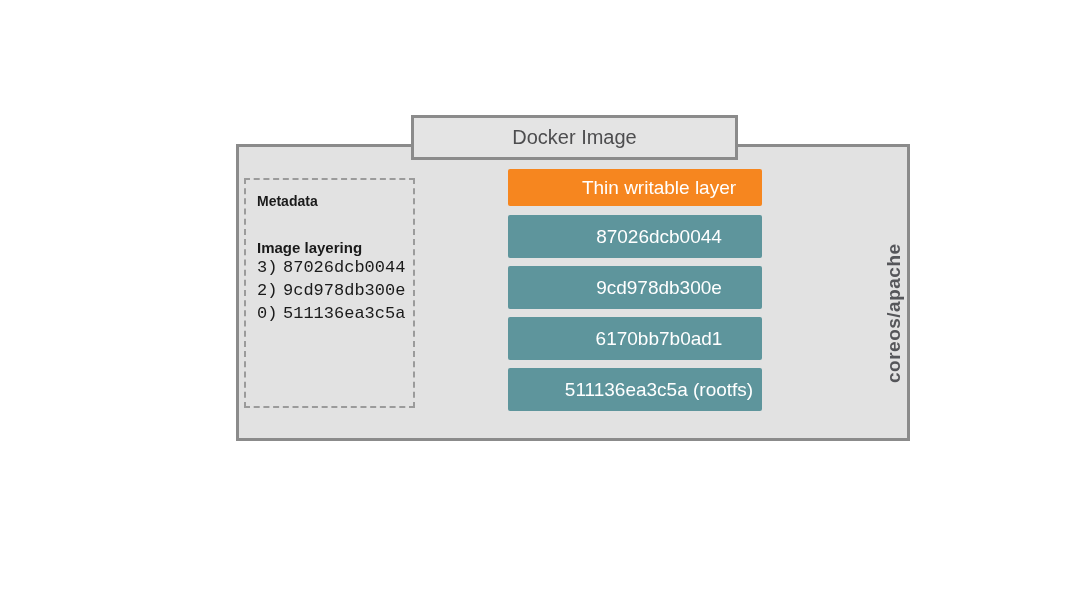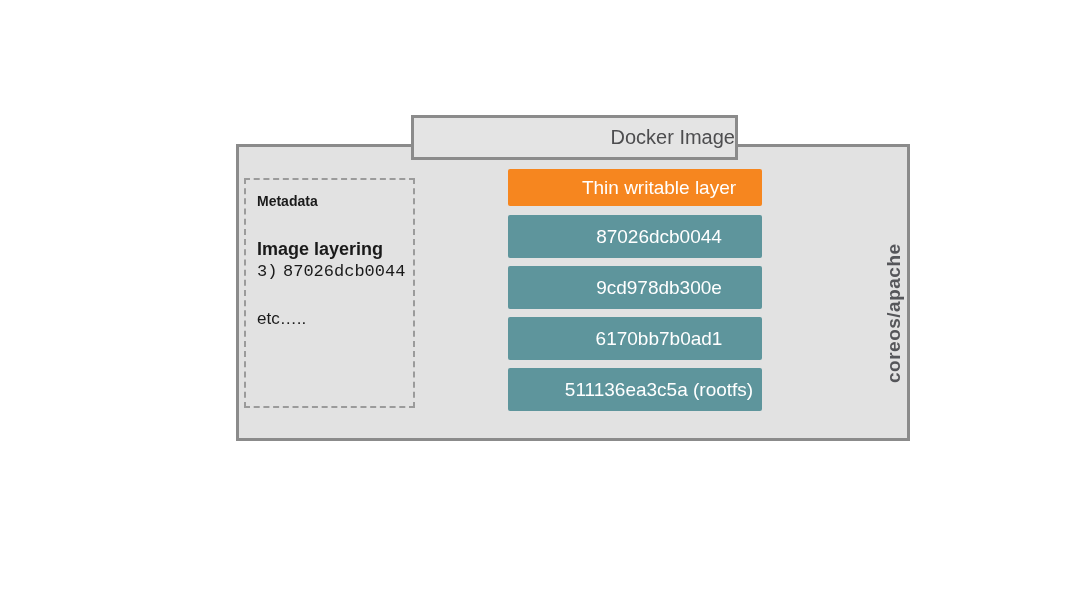--- a/index.html
+++ b/index.html
@@ -23,38 +23,38 @@
     border: 3px solid #8b8b8b;
   }
 
   
   .title-box {
     position: absolute;
     left: 411px; top: 115px;
     width: 327px; height: 45px;
     background: #e4e4e4;
     border: 3px solid #8b8b8b;
-    display: flex; align-items: center; justify-content: flex-end;
+    display: flex; align-items: center; justify-content: center;
     font-size: 20px; color: #4d4d4f;
     z-index: 2;
   }
 
   
   .metadata-box {
     position: absolute;
     left: 244px; top: 178px;
     width: 171px; height: 230px;
     border: 2px dashed #9b9b9b;
     padding: 13px 4px 0 11px;
     color: #1a1a1a;
     font-size: 17px;
     z-index: 2;
   }
   .meta-heading   { font-weight: bold; font-size: 14px; margin-bottom: 30px; }
-  .meta-subheading{ font-weight: bold; font-size: 18px; }
+  .meta-subheading{ font-weight: bold; font-size: 15px; }
   .meta-line      { line-height: 23px; white-space: nowrap; font-family: Liberation Mono, monospace; }
   .meta-line .idx { display: inline-block; width: 26px; }
   .meta-footer    { margin-top: 26px; }
 
   
   .layer-stack {
     position: absolute;
     left: 508px; top: 169px;
     width: 254px;
     z-index: 2;
@@ -97,22 +97,27 @@
   </div>
 
   <div class="metadata-box">
     <div class="meta-heading">Metadata</div>
 
     <div class="meta-subheading">Image layering</div>
 
     <div class="meta-line">
       <span class="idx">3)</span><span>87026dcb0044</span>
     </div>
+    <div class="meta-line">
+      <span class="idx">2)</span><span>9cd978db300e</span>
+    </div>
+    <div class="meta-line">
+      <span class="idx">0)</span><span>511136ea3c5a</span>
+    </div>
 
-    <div class="meta-footer">etc…..</div>
   </div>
 
   <div class="layer-stack">
     <div class="layer writable">Thin writable layer</div>
     <div class="layer image">87026dcb0044</div>
     <div class="layer image">9cd978db300e</div>
     <div class="layer image">6170bb7b0ad1</div>
     <div class="layer image">511136ea3c5a (rootfs)</div>
   </div>
 

